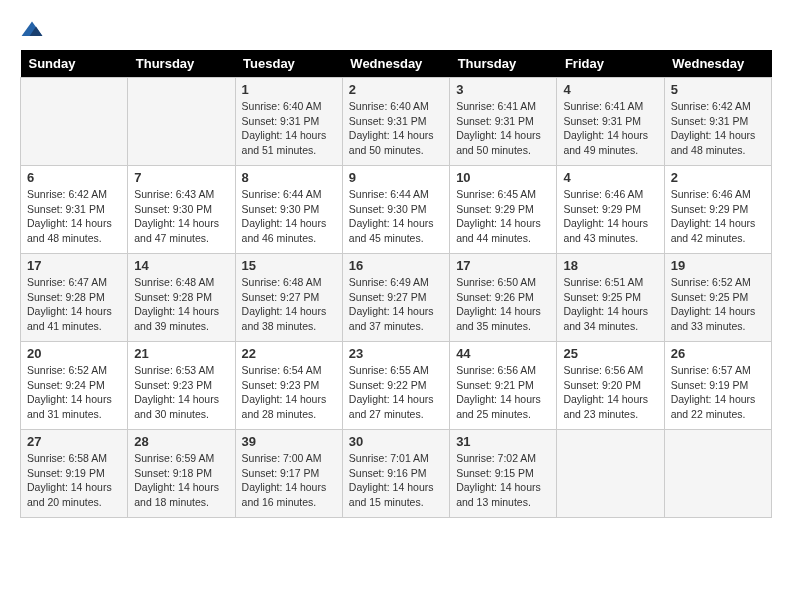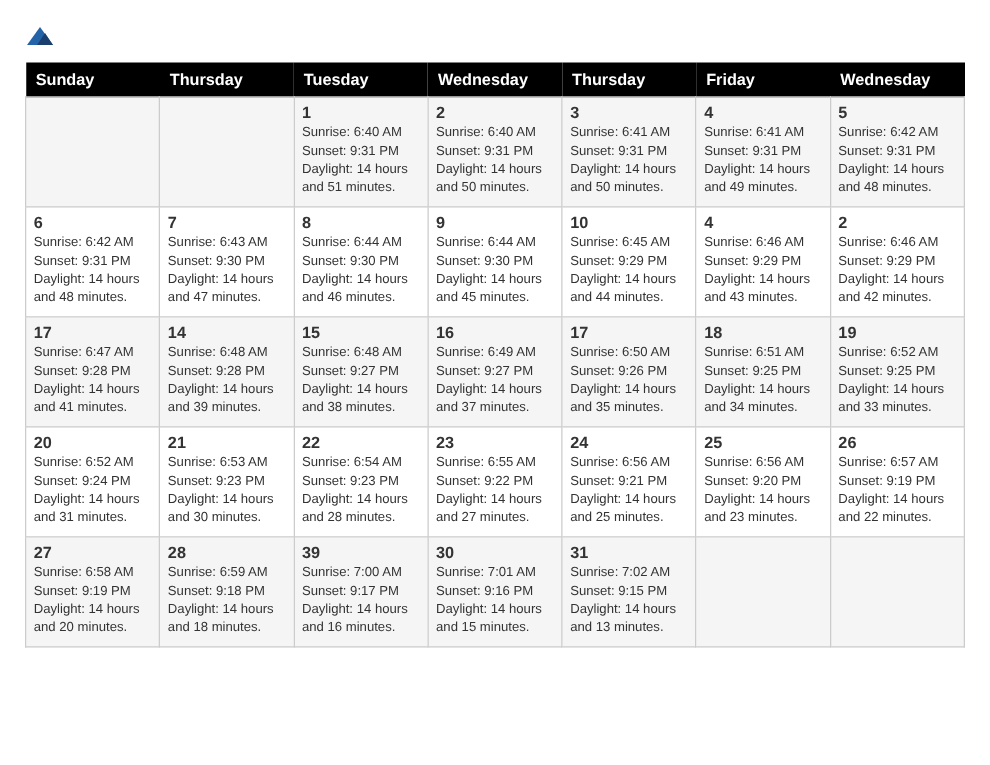--- a/index.html
+++ b/index.html
@@ -206,21 +206,21 @@
         </td>
         <td>
           <div class="day-number">22</div>
           <div class="day-info">Sunrise: 6:54 AM<br>Sunset: 9:23 PM<br>Daylight: 14 hours and 28 minutes.</div>
         </td>
         <td>
           <div class="day-number">23</div>
           <div class="day-info">Sunrise: 6:55 AM<br>Sunset: 9:22 PM<br>Daylight: 14 hours and 27 minutes.</div>
         </td>
         <td>
-          <div class="day-number">24</div>
+          <div class="day-number">44</div>
           <div class="day-info">Sunrise: 6:56 AM<br>Sunset: 9:21 PM<br>Daylight: 14 hours and 25 minutes.</div>
         </td>
         <td>
           <div class="day-number">25</div>
           <div class="day-info">Sunrise: 6:56 AM<br>Sunset: 9:20 PM<br>Daylight: 14 hours and 23 minutes.</div>
         </td>
         <td>
           <div class="day-number">26</div>
           <div class="day-info">Sunrise: 6:57 AM<br>Sunset: 9:19 PM<br>Daylight: 14 hours and 22 minutes.</div>
         </td>

